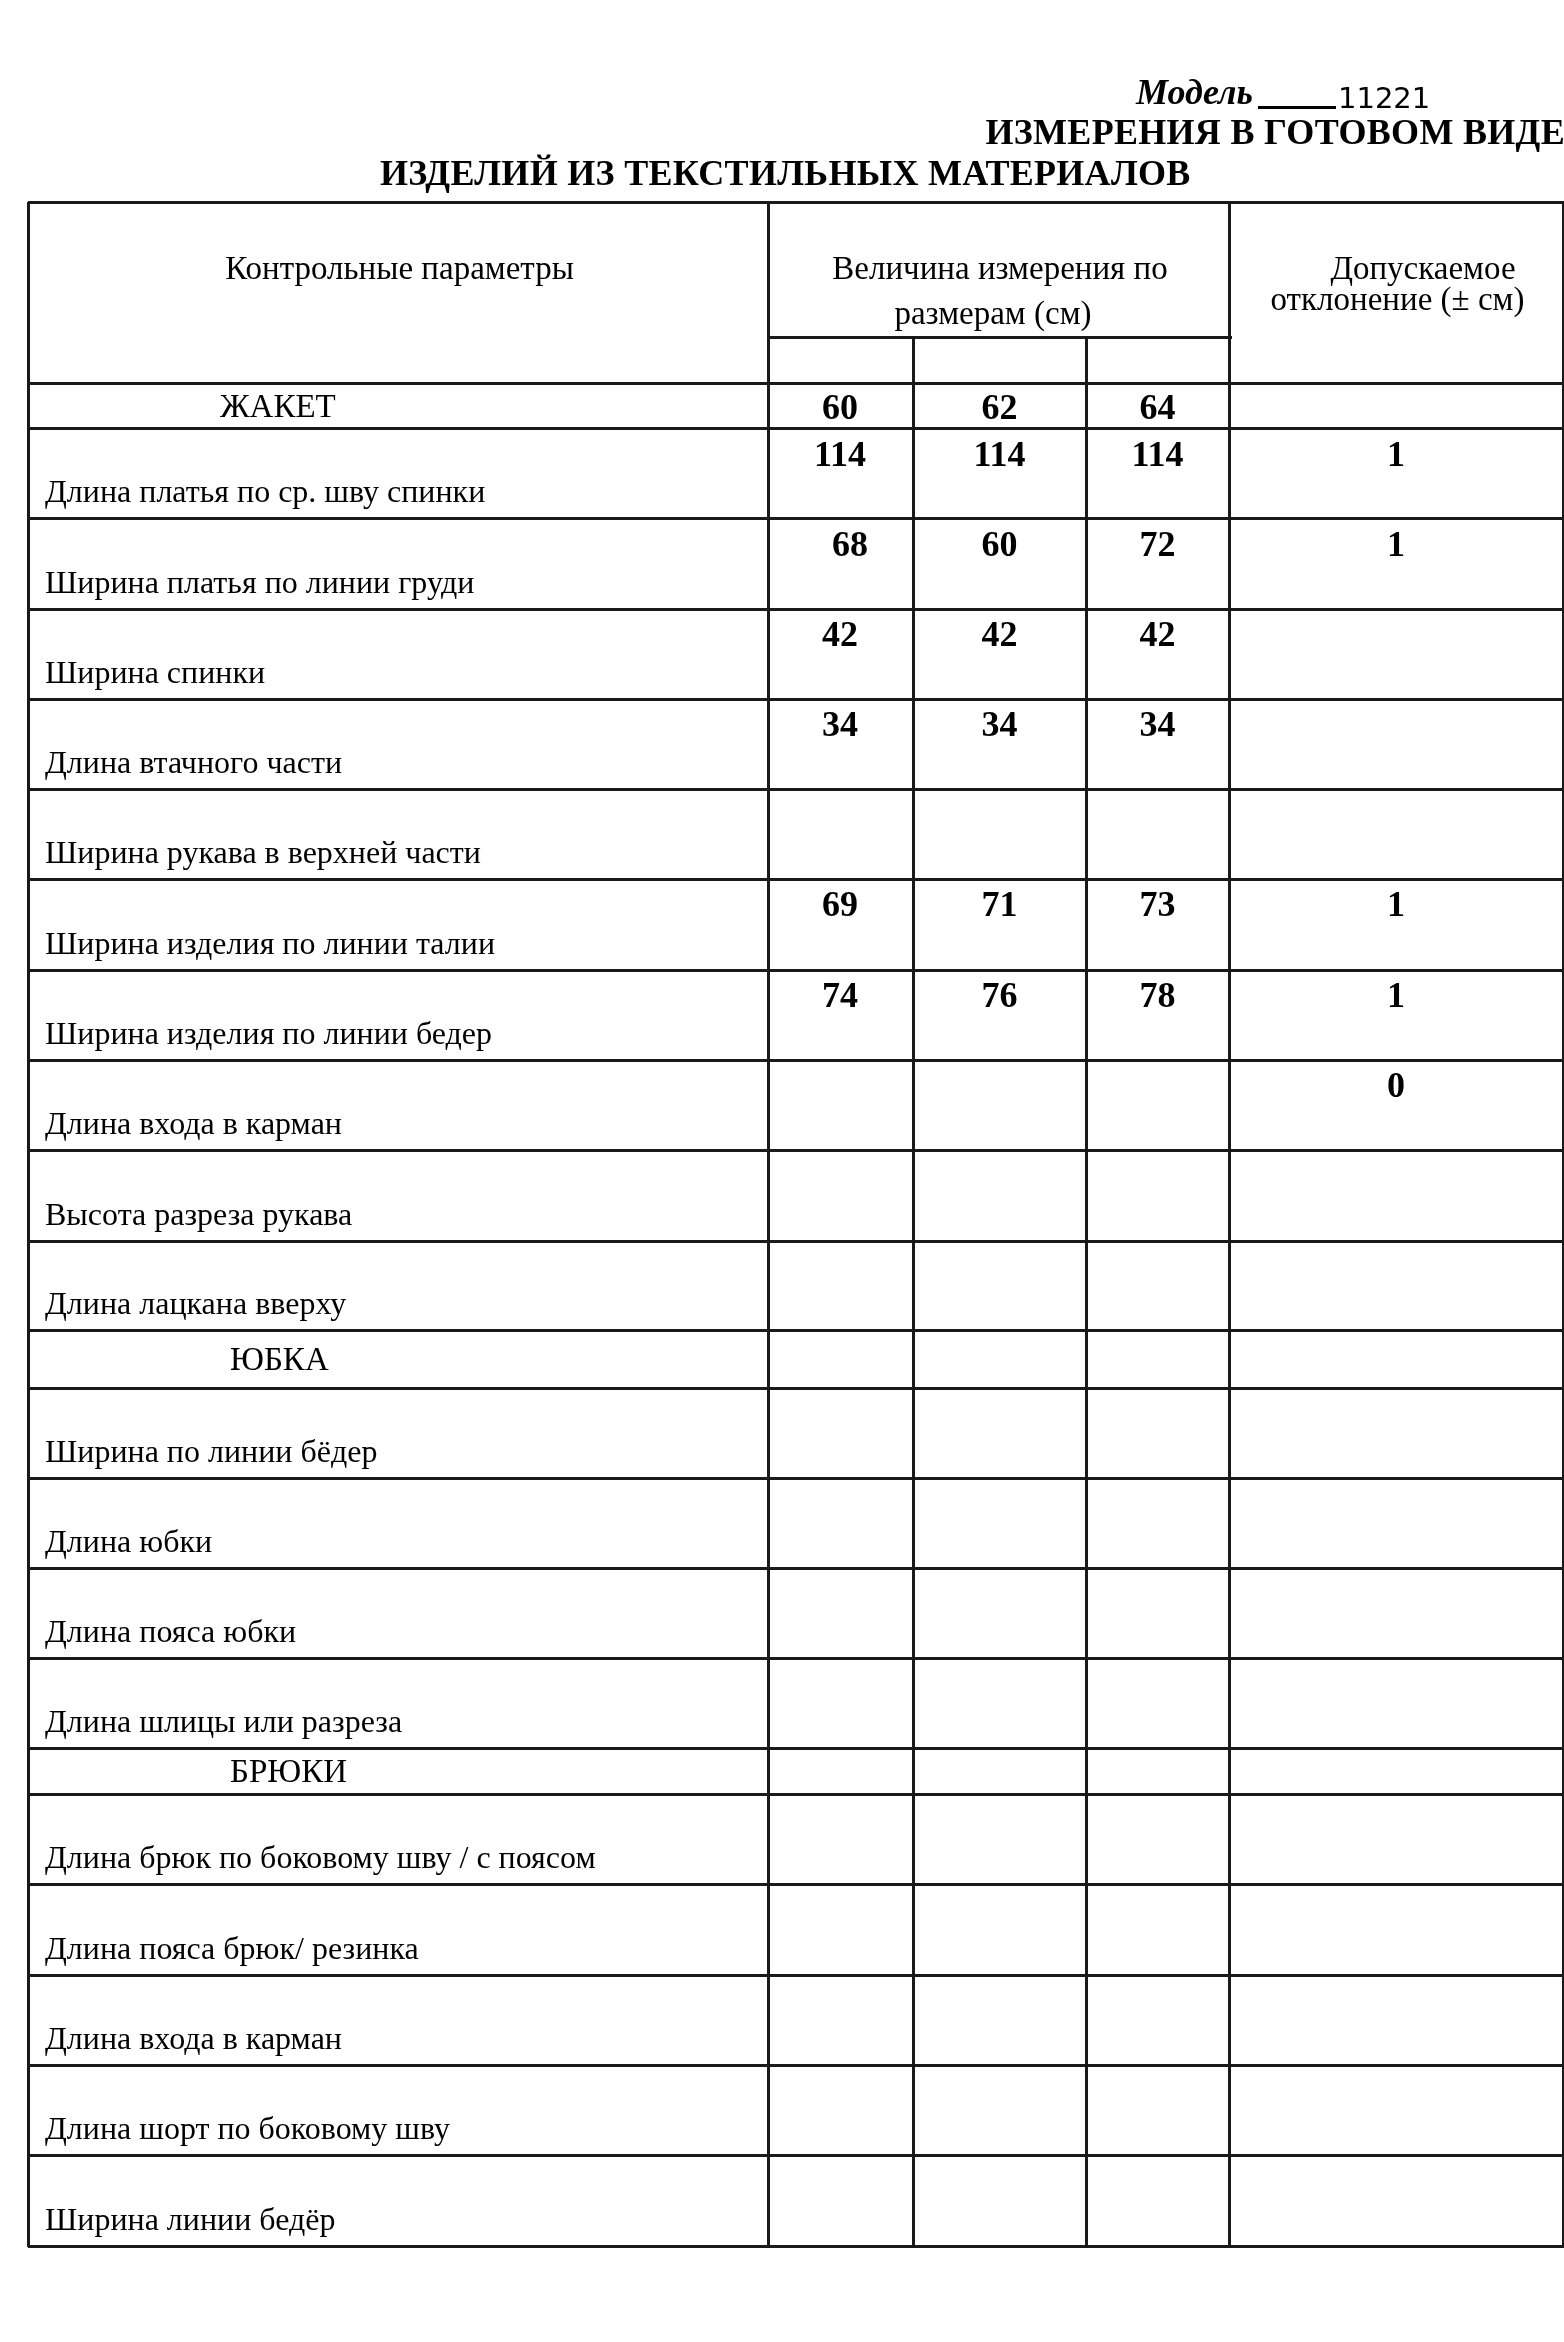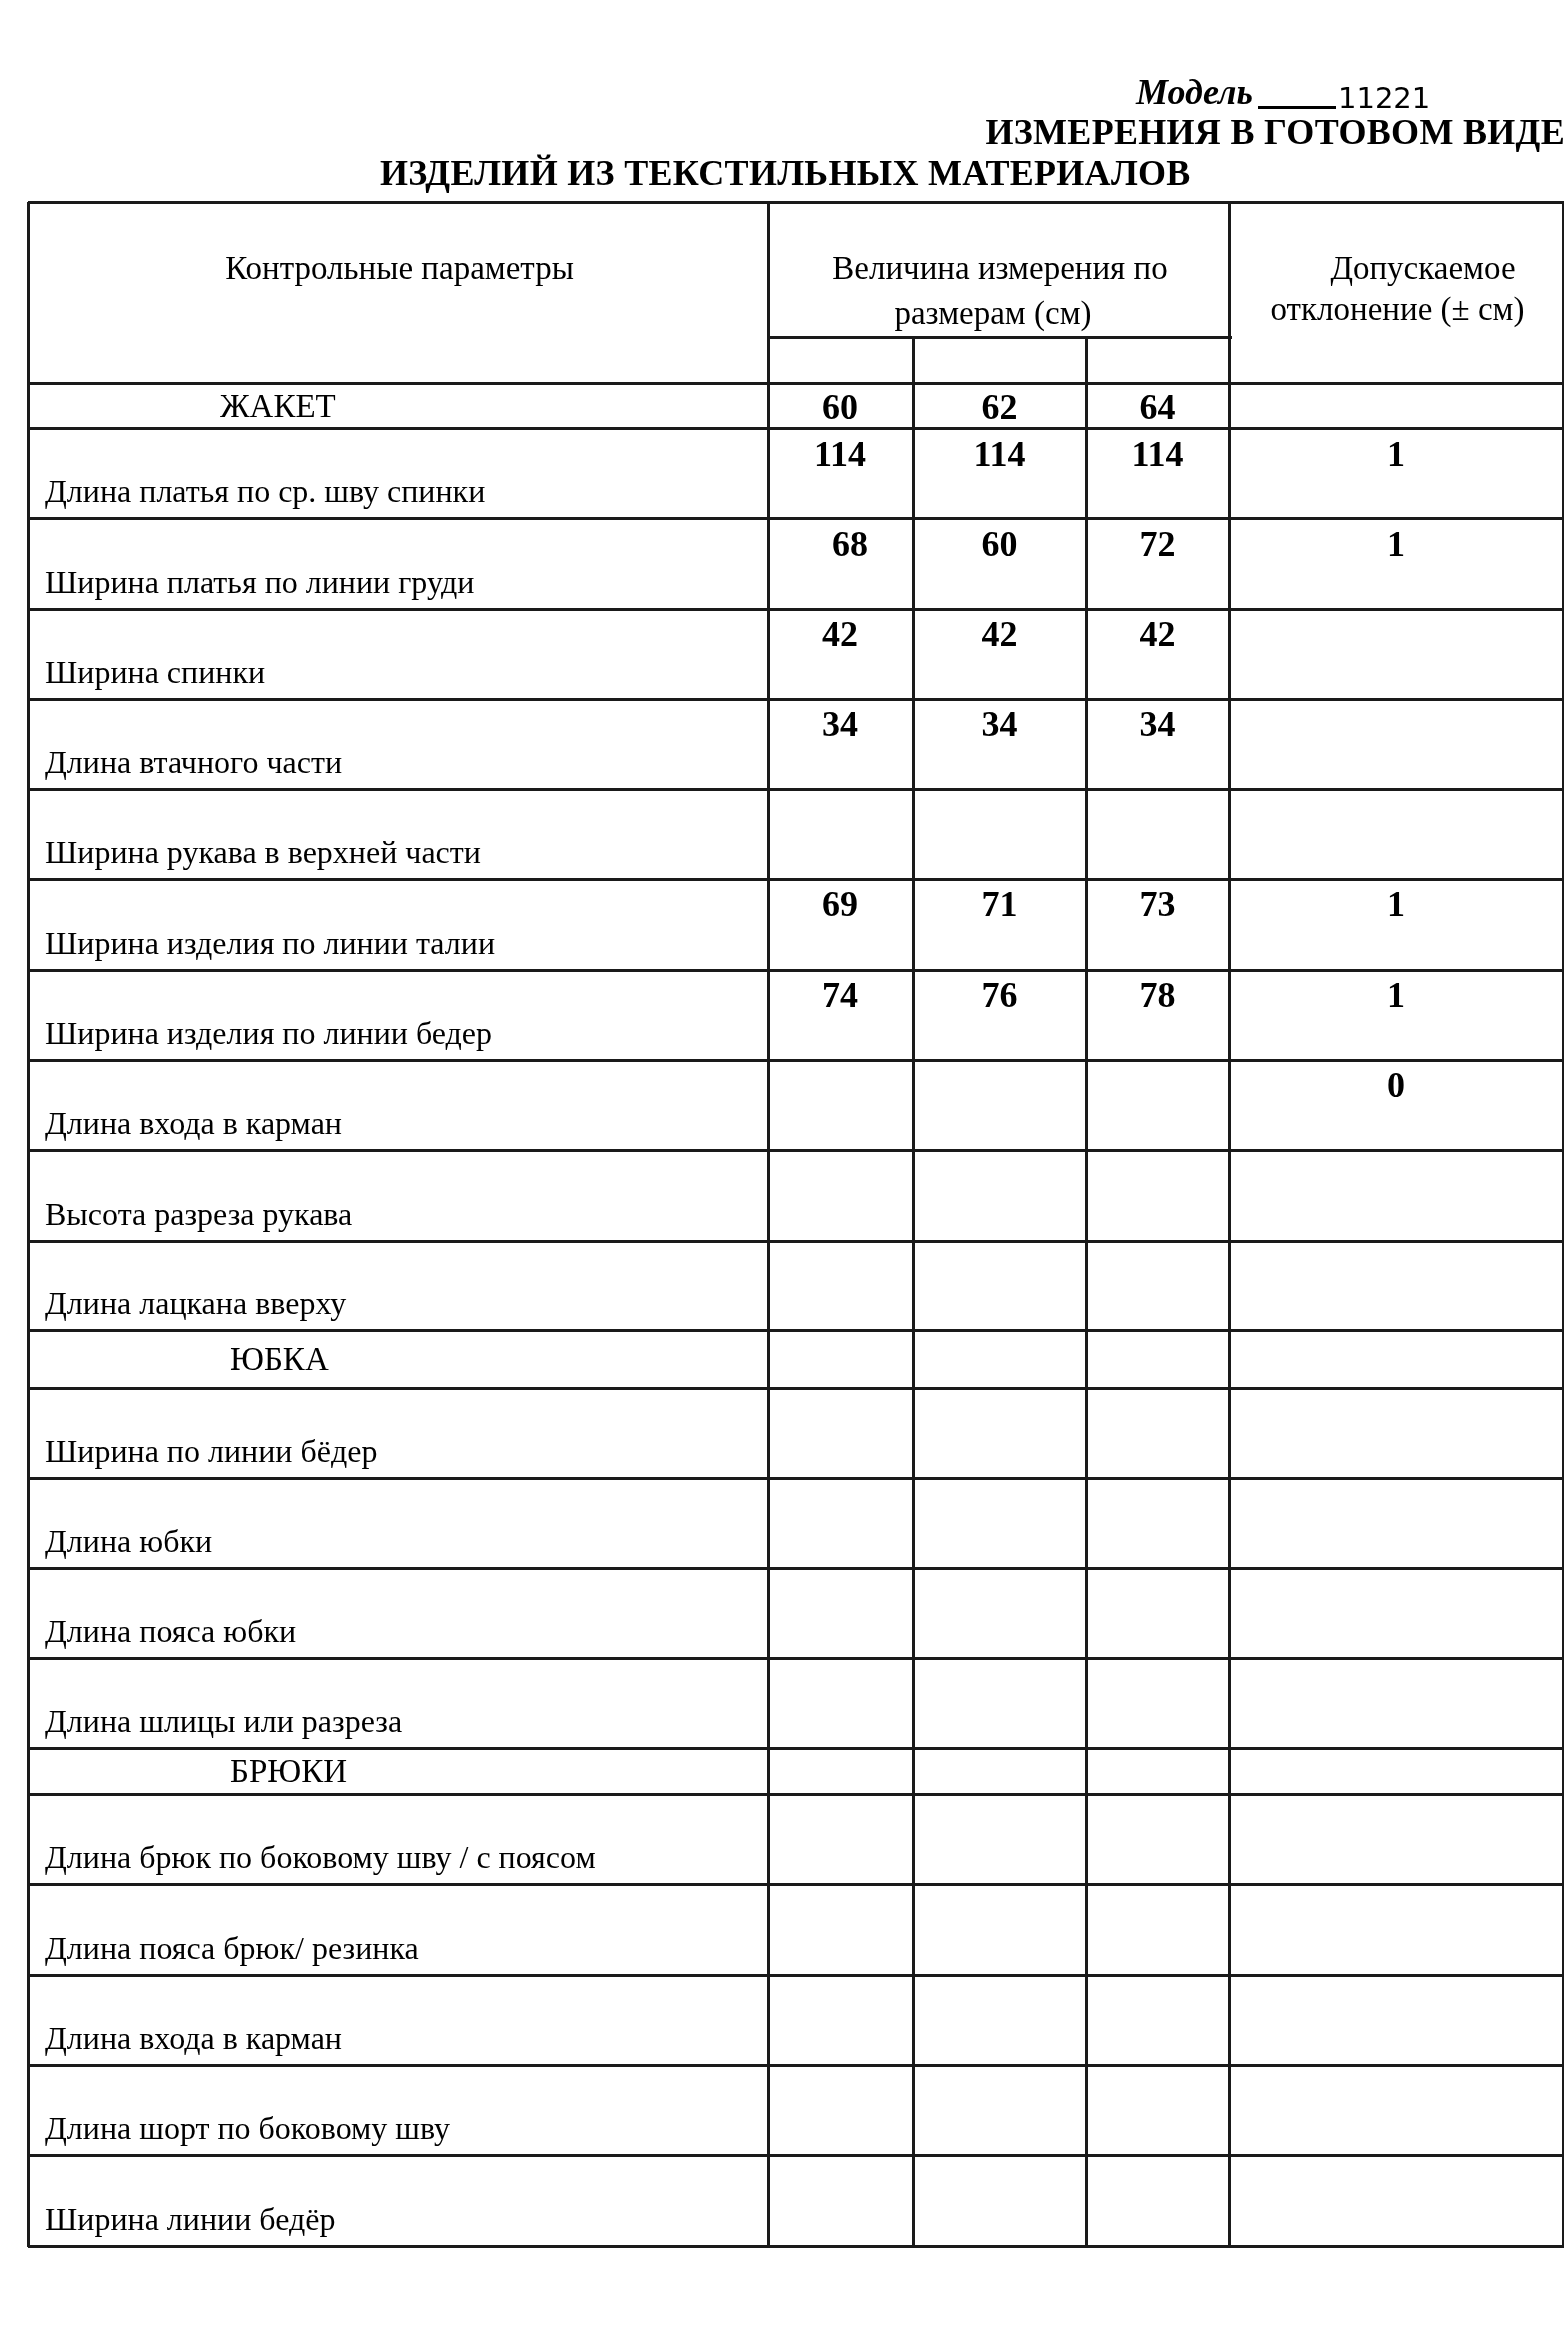--- a/index.html
+++ b/index.html
@@ -29,21 +29,21 @@
 <div class="abs model-value">11221</div>
 <div class="abs title-line title-1">ИЗМЕРЕНИЯ  В  ГОТОВОМ  ВИДЕ</div>
 <div class="abs title-line title-2">ИЗДЕЛИЙ ИЗ ТЕКСТИЛЬНЫХ  МАТЕРИАЛОВ</div>
 
 <div id="measure-table">
 
   <div class="hdr-text" style="left:31px; width:737px; top:249px;">Контрольные параметры</div>
   <div class="hdr-text" style="left:771px; width:458px; top:249px;">Величина измерения по</div>
   <div class="hdr-text" style="left:764px; width:458px; top:294px;">размерам (см)</div>
   <div class="hdr-text" style="left:1232px; width:382px; top:249px;">Допускаемое</div>
-  <div class="hdr-text" style="left:1232px; width:331px; top:290px;">отклонение (± см)</div>
+  <div class="hdr-text" style="left:1232px; width:331px; top:280px;">отклонение (± см)</div>
 <div class="hline" style="left: 28px; top: 201px; width: 1537px;"></div>
     <div class="hline" style="left: 768px; top: 336px; width: 464px;"></div>
     <div class="hline" style="left: 28px; top: 382px; width: 1537px;"></div>
     <div class="hline" style="left: 28px; top: 427px; width: 1537px;"></div>
     <div class="hline" style="left: 28px; top: 517px; width: 1537px;"></div>
     <div class="hline" style="left: 28px; top: 608px; width: 1537px;"></div>
     <div class="hline" style="left: 28px; top: 698px; width: 1537px;"></div>
     <div class="hline" style="left: 28px; top: 788px; width: 1537px;"></div>
     <div class="hline" style="left: 28px; top: 878px; width: 1537px;"></div>
     <div class="hline" style="left: 28px; top: 969px; width: 1537px;"></div>

